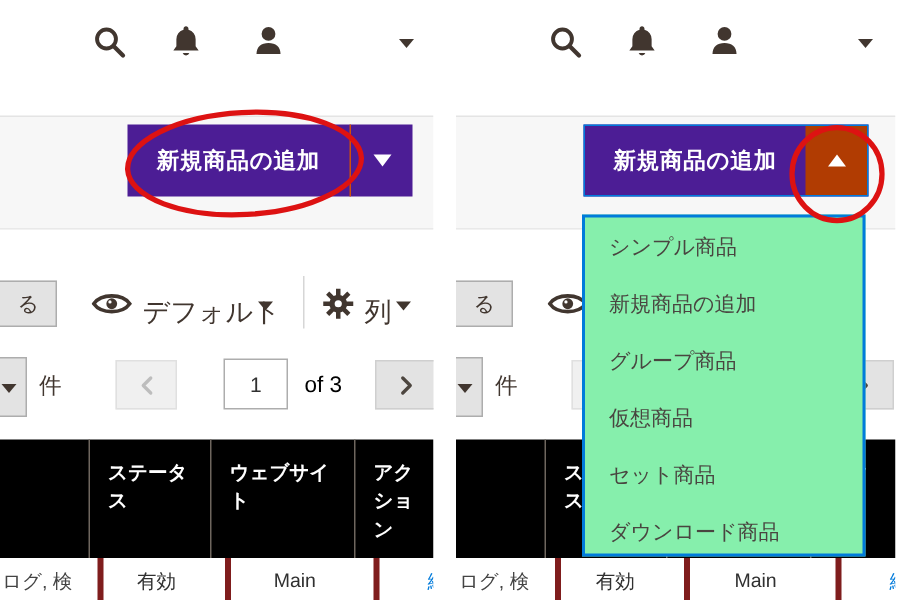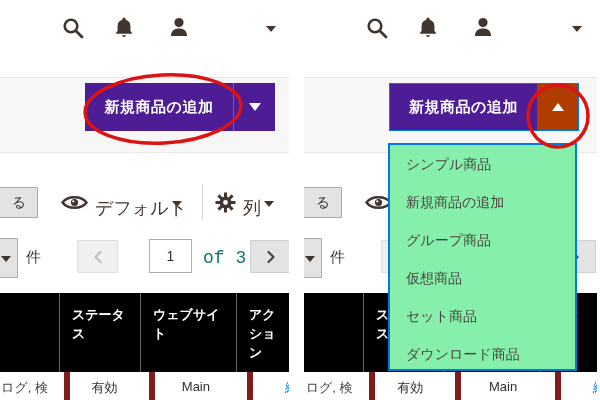--- a/index.html
+++ b/index.html
@@ -36,30 +36,30 @@
              border:1px solid #adadad;box-sizing:border-box;cursor:pointer;}
   .pp-select .car-sm{position:absolute;right:6px;top:17px;}
   .suffix{position:absolute;left:26px;top:248px;font-size:15px;color:#41362f;}
   .pgbtn{position:absolute;top:240px;width:41px;height:33px;display:flex;align-items:center;
          justify-content:center;box-sizing:border-box;cursor:pointer;}
   .pg-prev{left:77px;background:#f0f0f0;border:1px solid #e0e0e0;}
   .pg-next{left:250px;width:42px;background:#e3e3e3;border:1px solid #cfcfcf;}
   .pg-input{position:absolute;left:149px;top:239px;width:43px;height:34px;border:1px solid #adadad;
             box-sizing:border-box;text-align:center;font-size:14px;color:#303030;background:#fff;
             font-family:inherit;padding:0;}
-  .ofp{position:absolute;left:203px;top:248px;font-size:18px;color:#0f766e;font-family:Liberation Mono, monospace;}
+  .ofp{position:absolute;left:203px;top:248px;font-size:15px;color:#000000;}
   
   .grid{position:absolute;left:0;right:0;top:293px;}
   .g-head{display:flex;background:#000000;height:79px;box-sizing:border-box;}
   .g-head>div{box-sizing:border-box;padding:13px 10px 0 12px;font-size:13px;font-weight:bold;
               color:#fff;line-height:1.45;word-break:break-all;}
   .g-head>div+div{border-left:1px solid #6e665e;}
   .g-row{display:flex;background:#fff;height:28px;box-sizing:border-box;text-align:center;}
   .g-row>div{box-sizing:border-box;padding:7px 4px 0 5px;font-size:13px;color:#303030;word-break:break-all;overflow:hidden;white-space:nowrap;}
-  .g-row>div+div{border-left:6px solid #7f1d1d;margin-left:11px;}
+  .g-row>div+div{border-left:4px solid #7f1d1d;margin-left:11px;}
   .c1{width:59px;} .c2{width:81px;} .c3{width:96px;} .c4{flex:1;}
   .g-row .c1{padding-left:0;color:#444;}
   .g-row .c4{padding-left:32px;}
   .edit-link{color:#007bdb;cursor:pointer;}
   
   .menu{position:absolute;left:84px;top:143px;width:189px;height:228px;background:#86efac;
         border:2px solid #007bdb;box-sizing:border-box;z-index:40;}
   .menu-item{height:38px;line-height:38px;padding-left:16px;font-size:14px;color:#494540;cursor:pointer;}
   .annot{position:absolute;left:0;top:0;z-index:60;pointer-events:none;}
 </style>

